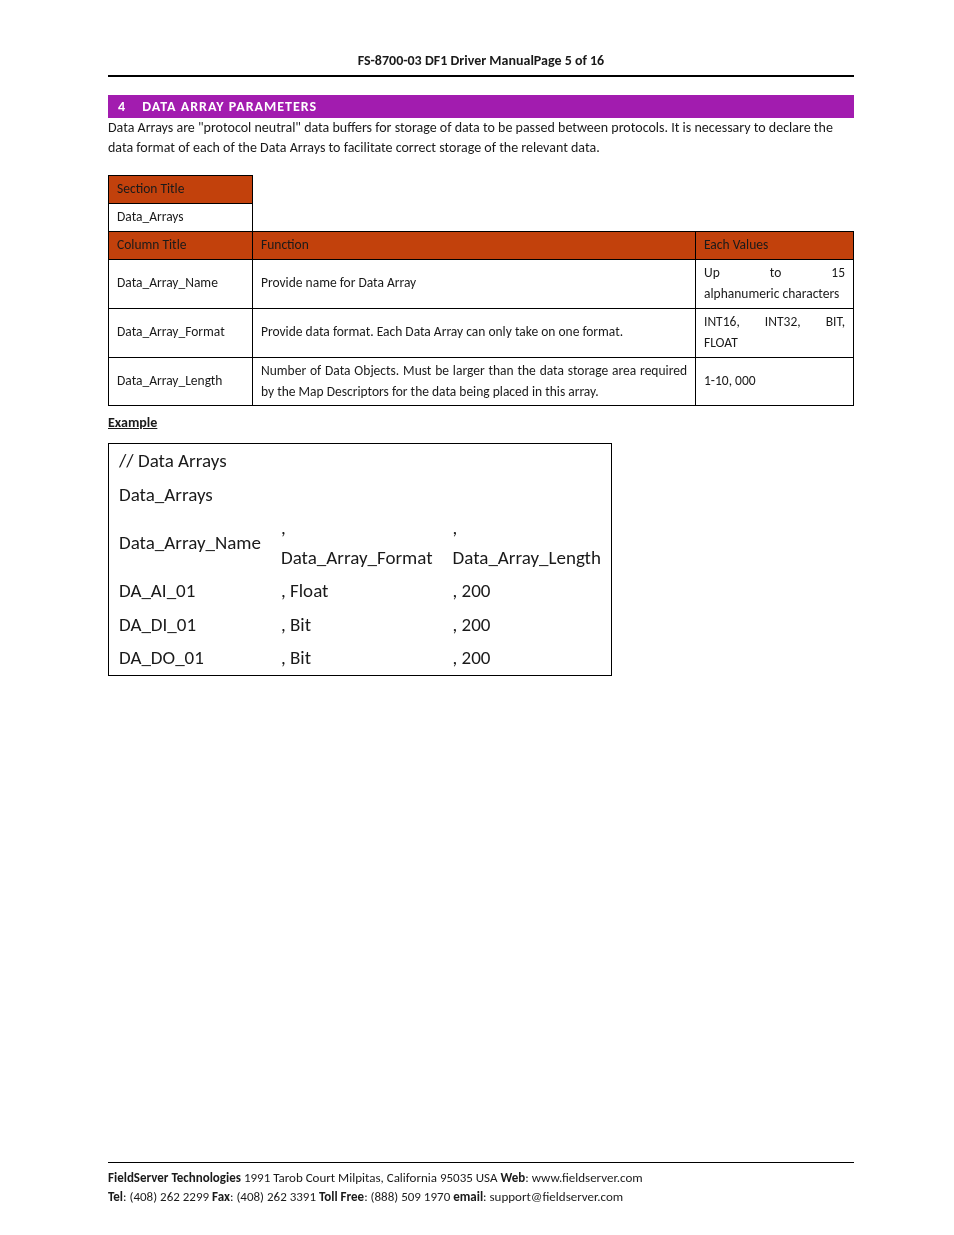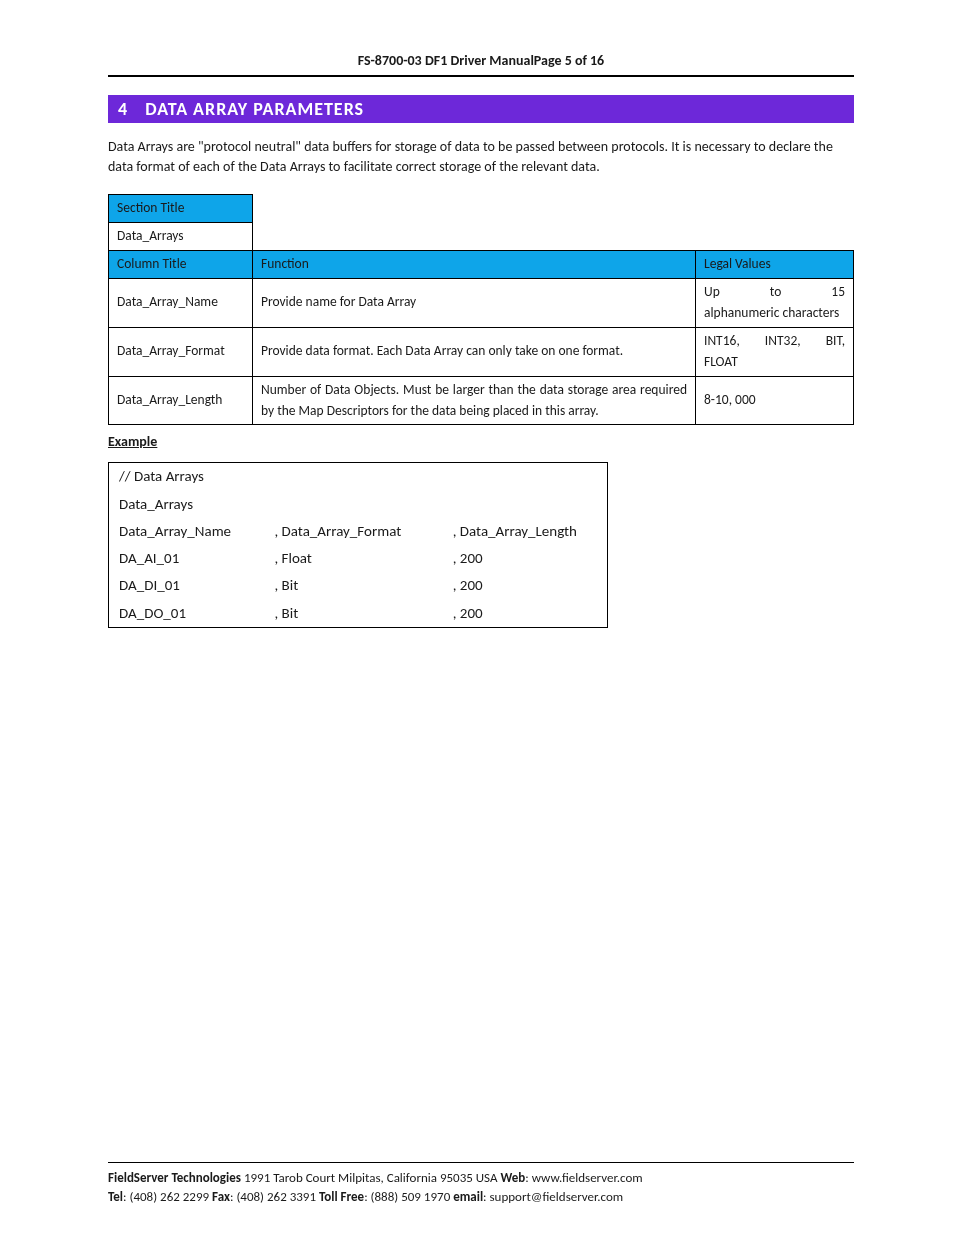--- a/index.html
+++ b/index.html
@@ -21,57 +21,56 @@
   .header {
     display: flex;
     justify-content: center;
     font-weight: bold;
     font-size: 14px;
     padding-bottom: 6px;
     border-bottom: 2.5px solid #000;
     margin-bottom: 18px;
   }
   .section-bar {
-    background: #6d28d9;
+    background: #a21caf;
     color: #fff;
     padding: 3px 10px;
     font-weight: bold;
     letter-spacing: 1px;
-    margin-bottom: 14px;
-    font-size: 18px;
+    font-size: 14px;
   }
   .section-bar .num { padding-right: 12px; }
   .intro { line-height: 1.4; margin-bottom: 18px; }
 
   table.params {
     border-collapse: collapse;
     width: 100%;
     font-size: 13.5px;
   }
   table.params td {
     border: 1px solid #000;
     padding: 3px 8px;
     vertical-align: middle;
     line-height: 1.55;
   }
-  .hdr { background: #0ea5e9; }
+  .hdr { background: #c2410c; }
   .col1 { width: 144px; }
   .col2 { width: auto; margin-left: 11px; }
   .col3 { width: 158px; }
   .shortcell { width: 144px; }
   .noborder { border: none !important; }
 
   .example-label {
     font-weight: bold;
     text-decoration: underline;
     margin: 8px 0 12px 0;
   }
   table.example {
     border-collapse: collapse;
-    font-size: 15px;
+    font-size: 19px;
     border: 1px solid #000;
     width: 500px;
   }
   table.example td {
     padding: 2px 10px 2px 10px;
     line-height: 1.55;
   }
   .ecol1 { width: 140px; }
   .ecol2 { width: 160px; }
   .ecol3 { width: 148px; }
@@ -114,36 +113,36 @@
       <td class="hdr shortcell">Section Title</td>
       <td class="noborder" colspan="2"></td>
     </tr>
     <tr>
       <td class="shortcell">Data_Arrays</td>
       <td class="noborder" colspan="2"></td>
     </tr>
     <tr>
       <td class="hdr col1">Column Title</td>
       <td class="hdr col2">Function</td>
-      <td class="hdr col3">Legal Values</td>
+      <td class="hdr col3">Each Values</td>
     </tr>
     <tr>
       <td class="col1">Data_Array_Name</td>
       <td class="col2">Provide name for Data Array</td>
       <td class="col3"><span class="spread" style="display:inline-block;width:100%;">Up to 15</span> alphanumeric characters</td>
     </tr>
     <tr>
       <td class="col1">Data_Array_Format</td>
       <td class="col2 justify">Provide data format. Each Data Array can only take on one format.</td>
       <td class="col3"><span class="spread" style="display:inline-block;width:100%;">INT16, INT32, BIT,</span> FLOAT</td>
     </tr>
     <tr>
       <td class="col1">Data_Array_Length</td>
       <td class="col2 justify">Number of Data Objects. Must be larger than the data storage area required by the Map Descriptors for the data being placed in this array.</td>
-      <td class="col3">8-10, 000</td>
+      <td class="col3">1-10, 000</td>
     </tr>
   </tbody>
     </table>
 
   <div class="example-label">Example</div>
 
   <table class="example">
     <tbody>
         <tr>
       <td class="ecol1" colspan="3">//    Data Arrays</td>

